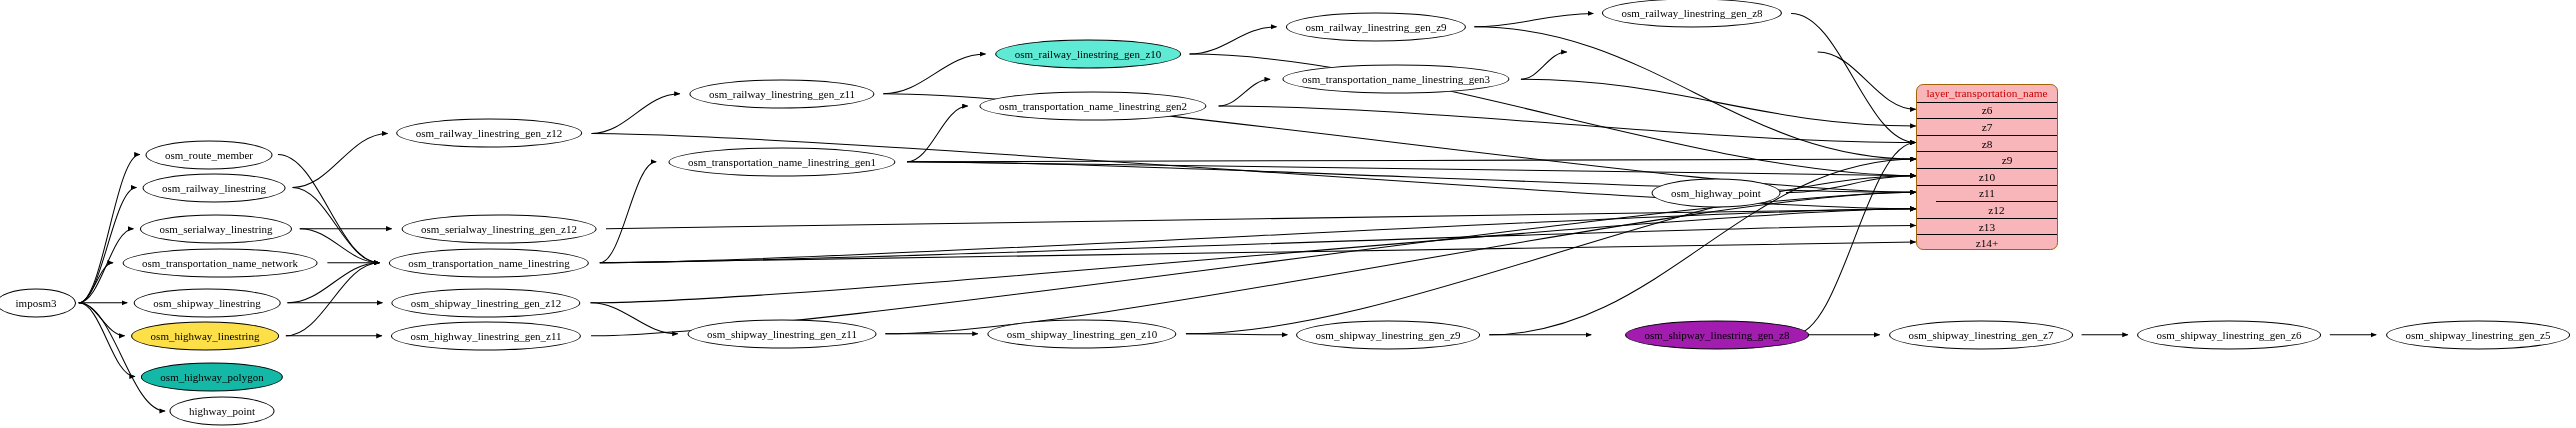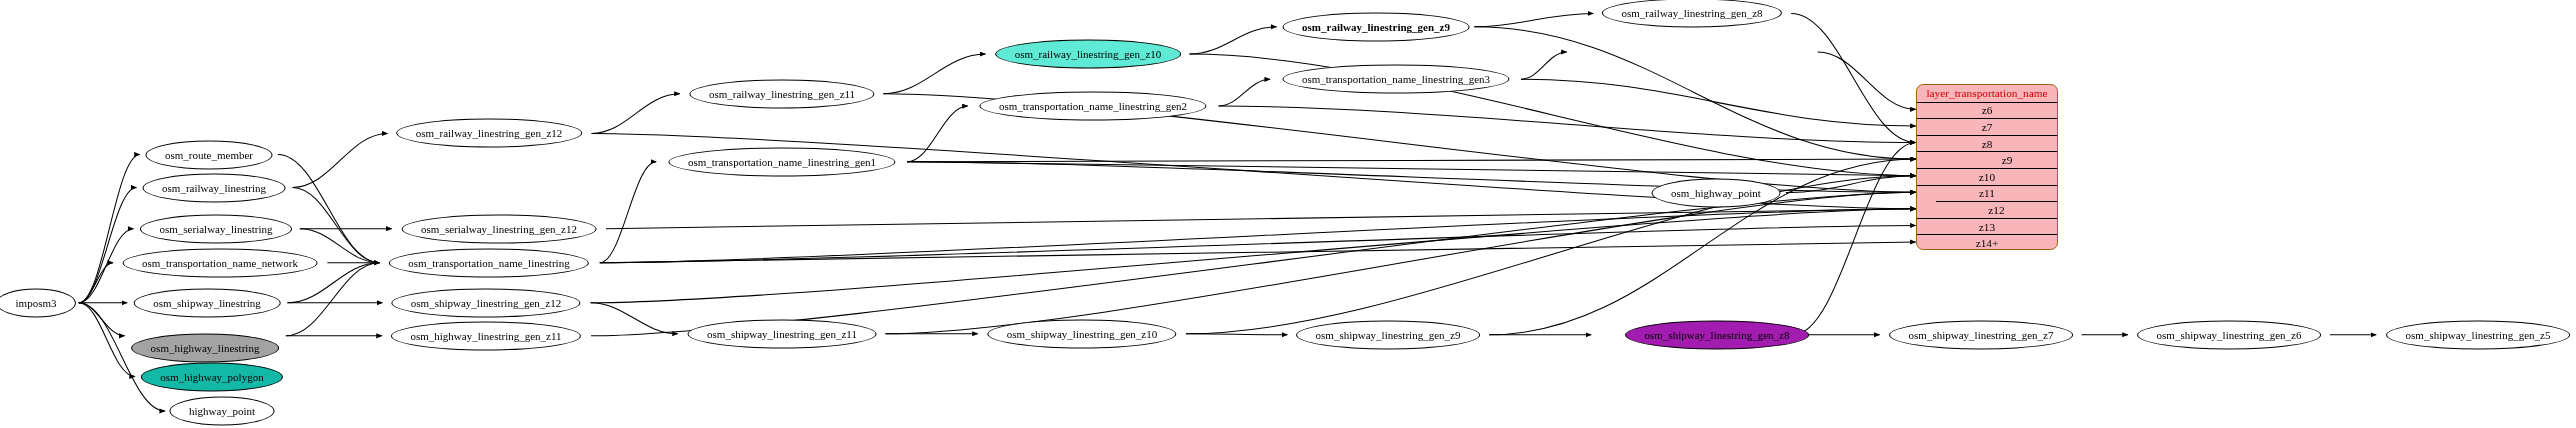--- a/index.html
+++ b/index.html
@@ -83,35 +83,35 @@
         <path d="M1147,652 C1567,652 3299,373.30000000000007 3719,373.30000000000007" fill="none" stroke="#000000" stroke-width="2" marker-end="url(#arrow)"></path>
         <path d="M3467,374 C3567.8,374 3618.2,341.1 3719,341.1" fill="none" stroke="#000000" stroke-width="2" marker-end="url(#arrow)"></path>
       </g>
   </svg>
 <div class="node" style="left: 36px; top: 303px; background: rgb(255, 255, 255); border-color: rgb(0, 0, 0);">imposm3</div>
     <div class="node" style="left: 209px; top: 155px; background: rgb(255, 255, 255); border-color: rgb(0, 0, 0);">osm_route_member</div>
     <div class="node" style="left: 214px; top: 188px; background: rgb(255, 255, 255); border-color: rgb(0, 0, 0);">osm_railway_linestring</div>
     <div class="node" style="left: 216px; top: 229px; background: rgb(255, 255, 255); border-color: rgb(0, 0, 0);">osm_serialway_linestring</div>
     <div class="node" style="left: 220px; top: 263px; background: rgb(255, 255, 255); border-color: rgb(0, 0, 0);">osm_transportation_name_network</div>
     <div class="node" style="left: 207px; top: 303px; background: rgb(255, 255, 255); border-color: rgb(0, 0, 0);">osm_shipway_linestring</div>
-    <div class="node" style="left: 205px; top: 348px; background: #a3a3a3; border-color: rgb(0, 0, 0);">osm_highway_linestring</div>
+    <div class="node" style="left: 205px; top: 336px; background: #fde047; border-color: rgb(0, 0, 0);">osm_highway_linestring</div>
     <div class="node" style="left: 212px; top: 377px; background: #14b8a6; border-color: rgb(0, 0, 0);">osm_highway_polygon</div>
     <div class="node" style="left: 222px; top: 411px; background: rgb(255, 255, 255); border-color: rgb(0, 0, 0);">highway_point</div>
     <div class="node" style="left: 489px; top: 133px; background: rgb(255, 255, 255); border-color: rgb(0, 0, 0);">osm_railway_linestring_gen_z12</div>
     <div class="node" style="left: 499px; top: 229px; background: rgb(255, 255, 255); border-color: rgb(0, 0, 0);">osm_serialway_linestring_gen_z12</div>
     <div class="node" style="left: 489px; top: 263px; background: rgb(255, 255, 255); border-color: rgb(0, 0, 0);">osm_transportation_name_linestring</div>
     <div class="node" style="left: 486px; top: 303px; background: rgb(255, 255, 255); border-color: rgb(0, 0, 0);">osm_shipway_linestring_gen_z12</div>
     <div class="node" style="left: 486px; top: 336px; background: rgb(255, 255, 255); border-color: rgb(0, 0, 0);">osm_highway_linestring_gen_z11</div>
     <div class="node" style="left: 782px; top: 94px; background: rgb(255, 255, 255); border-color: rgb(0, 0, 0);">osm_railway_linestring_gen_z11</div>
     <div class="node" style="left: 782px; top: 162px; background: rgb(255, 255, 255); border-color: rgb(0, 0, 0);">osm_transportation_name_linestring_gen1</div>
     <div class="node" style="left: 782px; top: 334px; background: rgb(255, 255, 255); border-color: rgb(0, 0, 0);">osm_shipway_linestring_gen_z11</div>
     <div class="node" style="left: 1088px; top: 54px; background: #5eead4; border-color: rgb(0, 0, 0);">osm_railway_linestring_gen_z10</div>
     <div class="node" style="left: 1093px; top: 106px; background: rgb(255, 255, 255); border-color: rgb(0, 0, 0);">osm_transportation_name_linestring_gen2</div>
     <div class="node" style="left: 1082px; top: 334px; background: rgb(255, 255, 255); border-color: rgb(0, 0, 0);">osm_shipway_linestring_gen_z10</div>
-    <div class="node" style="left: 1376px; top: 27px; background: rgb(255, 255, 255); border-color: rgb(0, 0, 0); font-weight: bold;">osm_railway_linestring_gen_z9</div>
+    <div class="node" style="left: 1376px; top: 27px; background: rgb(255, 255, 255); border-color: rgb(0, 0, 0);">osm_railway_linestring_gen_z9</div>
     <div class="node" style="left: 1396px; top: 79px; background: rgb(255, 255, 255); border-color: rgb(0, 0, 0);">osm_transportation_name_linestring_gen3</div>
     <div class="node" style="left: 1388px; top: 335px; background: rgb(255, 255, 255); border-color: rgb(0, 0, 0);">osm_shipway_linestring_gen_z9</div>
     <div class="node" style="left: 1692px; top: 13.4px; background: rgb(255, 255, 255); border-color: rgb(0, 0, 0);">osm_railway_linestring_gen_z8</div>
     <div class="node" style="left: 1716px; top: 193px; background: rgb(255, 255, 255); border-color: rgb(0, 0, 0);">osm_highway_point</div>
     <div class="node" style="left: 1717px; top: 335px; background: #a21caf; border-color: rgb(0, 0, 0);">osm_shipway_linestring_gen_z8</div>
     <div class="node" style="left: 1981px; top: 335px; background: rgb(255, 255, 255); border-color: rgb(0, 0, 0);">osm_shipway_linestring_gen_z7</div>
     <div class="node" style="left: 2229px; top: 335px; background: rgb(255, 255, 255); border-color: rgb(0, 0, 0);">osm_shipway_linestring_gen_z6</div>
     <div class="node" style="left: 2478px; top: 335px; background: rgb(255, 255, 255); border-color: rgb(0, 0, 0);">osm_shipway_linestring_gen_z5</div>
     <div class="record" style="left: 1916px; top: 84px; width: 142px; height: 166px; background: rgb(248, 181, 186);">
       <div class="rrow rtitle" style="height: 16.6px; color: rgb(204, 0, 0);">layer_transportation_name</div>

